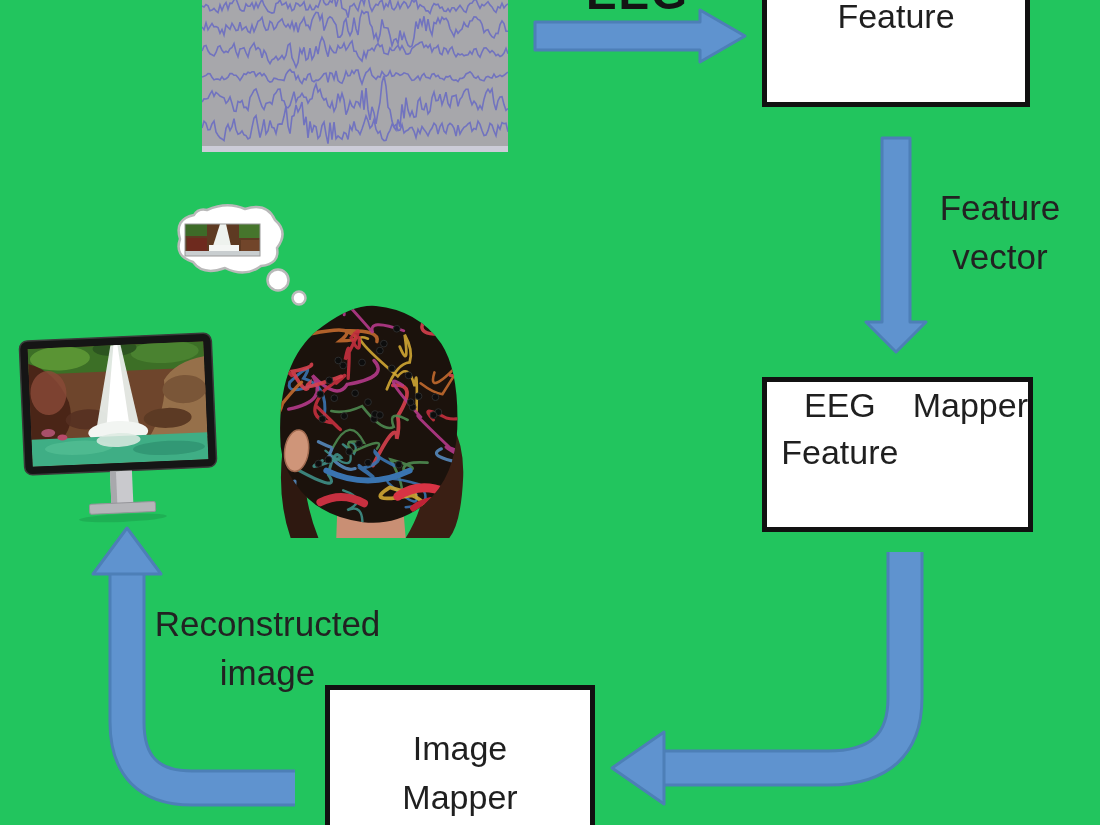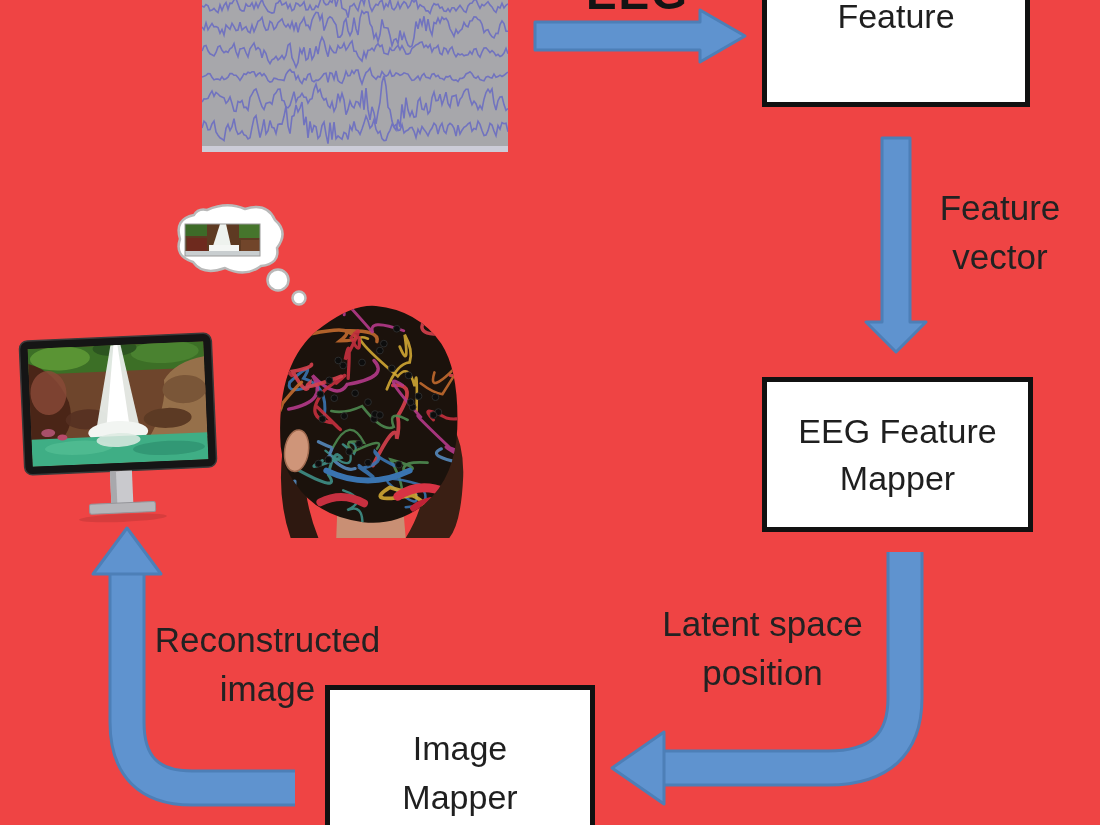--- a/index.html
+++ b/index.html
@@ -1,36 +1,36 @@
 <!DOCTYPE html>
 <html><head>
 <meta charset="utf-8">
 <style>
   html,body{margin:0;padding:0;background:#ffffff;}
   .canvas{
     position:relative;width:1100px;height:825px;overflow:hidden;
-    background:#ef4444;font-family:"Liberation Sans", sans-serif;color:#1f1f1f;
+    background:#22c55e;font-family:"Liberation Sans", sans-serif;color:#1f1f1f;
   }
   .layer{position:absolute;left:0;top:0;width:1100px;height:825px;pointer-events:none;}
   
   .flow-box{
     position:absolute;background:#ffffff;border:5px solid #111111;
     text-align:center;font-size:34px;line-height:47px;color:#1f1f1f;
     box-sizing:border-box;
   }
   .flow-box span{display:block;}
   #box-feature-extraction{left:762px;top:-50px;width:268px;height:157px;padding-top:38px;}
-  #box-eeg-feature-mapper{left:762px;top:377px;width:271px;height:155px;display:flex;flex-direction:column;justify-content:center;}
+  #box-eeg-feature-mapper{left:762px;top:377px;width:271px;height:155px;display:flex;flex-direction:row;justify-content:center;}
   #box-image-decoder{left:325px;top:685px;width:270px;height:150px;padding-top:34px;line-height:49px;}
   
   .edge-label{position:absolute;text-align:center;font-size:35px;line-height:49px;color:#222222;}
   .edge-label span{display:block;}
   #label-feature-vector{left:915px;top:183px;width:170px;}
   #label-latent-space{left:640px;top:599px;width:245px;}
-  #label-reconstructed{left:145px;top:599px;width:245px;margin-top:16px;}
+  #label-reconstructed{left:145px;top:599px;width:245px;}
   #label-eeg{position:absolute;left:580px;top:-30px;width:115px;text-align:center;
     font-size:46px;font-weight:bold;line-height:46px;color:#141414;letter-spacing:2px;}
   
   .arrow-outline{fill:none;stroke:#4d7fb7;stroke-width:37;}
   .arrow-fill{fill:none;stroke:#5f93cf;stroke-width:31;}
   .arrow-head{fill:#5f93cf;stroke:#4d7fb7;stroke-width:3;stroke-linejoin:round;}
   .arrow-poly{fill:#5f93cf;stroke:#4d7fb7;stroke-width:3;stroke-linejoin:round;}
   
   #eeg-image{position:absolute;left:202px;top:0px;width:306px;height:152px;}
   #monitor{position:absolute;left:18px;top:330px;width:202px;height:194px;transform:rotate(-2.5deg);}
@@ -88,24 +88,20 @@
     <span>Mapper</span>
   </div>
   <div class="flow-box" id="box-image-decoder">
     <span>Image</span>
     <span>Mapper</span>
   </div>
 
   <div class="edge-label" id="label-feature-vector">
     <span>Feature</span>
     <span>vector</span>
-  </div>
-  <div class="edge-label" id="label-latent-space">
-    <span>Latent space</span>
-    <span>position</span>
   </div>
   <div class="edge-label" id="label-reconstructed">
     <span>Reconstructed</span>
     <span>image</span>
   </div>
 
   <svg id="bubble" viewBox="0 0 150 112">
     <path d="M 42 12 Q 62 3 80 11 Q 102 4 110 22 Q 124 34 112 50 Q 115 66 96 68 Q 80 80 60 70 Q 38 78 28 64 Q 9 58 15 41 Q 9 21 29 17 Q 33 10 42 12 Z" fill="#ffffff" stroke="#b9b9b9" stroke-width="2.5"></path>
     <g>
       <rect x="20" y="26" width="75" height="32" fill="#5e3a22"></rect>

